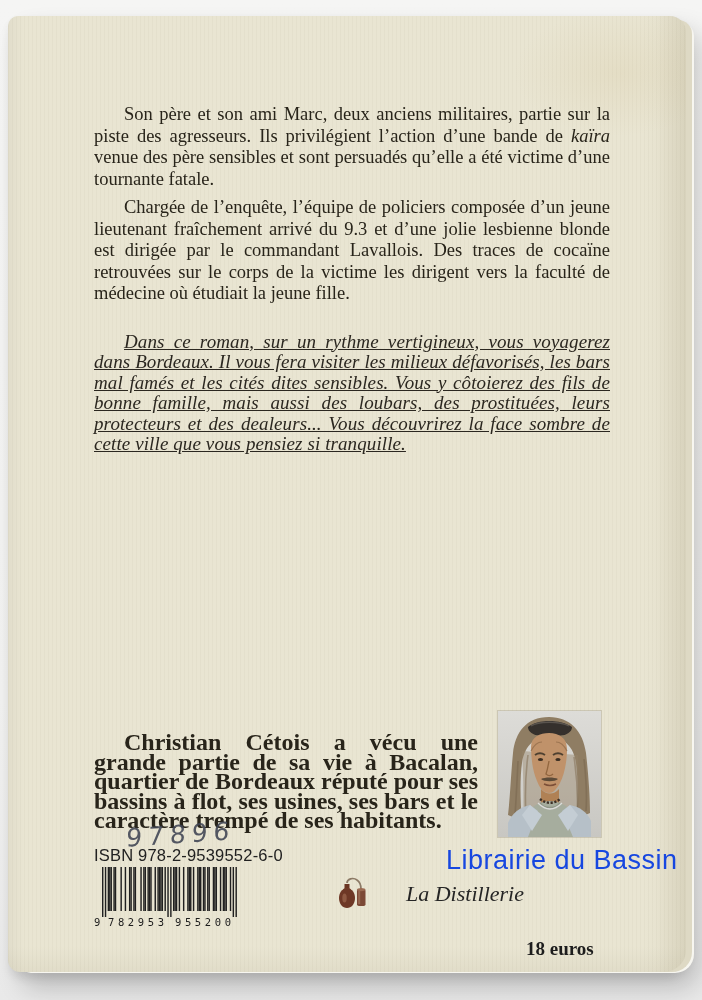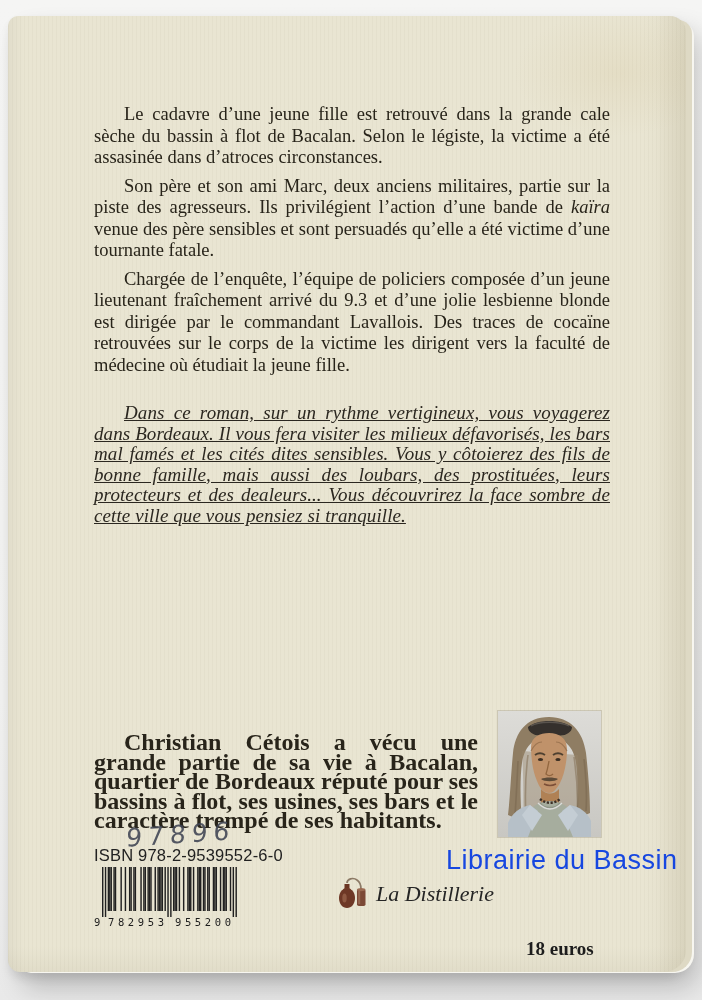--- a/index.html
+++ b/index.html
@@ -60,34 +60,33 @@
     letter-spacing:0.2px;white-space:nowrap;
   }
   .barcode{position:absolute;left:86px;top:851px;}
   .barcode text{
     font-family:"DejaVu Sans Mono", monospace;font-size:10.5px;fill:#1c1c1c;
   }
   .publisher{
     position:absolute;left:327px;top:861px;display:flex;align-items:center;gap:9px;
   }
   .publisher-name{
-    font-style:italic;font-size:22px;color:#252525;white-space:nowrap;
+    font-style:italic;font-size:22px;color:#252525;white-space:nowrap;margin-left:30px;
   }
   .price{
     position:absolute;left:518px;top:874px;font-size:19px;font-weight:bold;
     color:#1d1d1d;white-space:nowrap;margin-top:48px;
   }
 </style>
 </head>
 <body>
 
 <div class="book">
 
   <div class="synopsis">
-    <p>Le cadavre d’une jeune fille est retrouvé dans la grande cale sèche du bassin à flot de Bacalan. Selon le légiste, la victime a été assasinée dans d’atroces circonstances.</p>
     <p><span>Son père et son ami Marc, deux anciens militaires, partie sur la piste des agresseurs. Ils privilégient l’action d’une bande de </span><i>kaïra</i><span> venue des père sensibles et sont persuadés qu’elle a été victime d’une tournante fatale.</span></p>
     <p>Chargée de l’enquête, l’équipe de policiers composée d’un jeune lieutenant fraîchement arrivé du 9.3 et d’une jolie lesbienne blonde est dirigée par le commandant Lavallois. Des traces de cocaïne retrouvées sur le corps de la victime les dirigent vers la faculté de médecine où étudiait la jeune fille.</p>
     <p class="review">Dans ce roman, sur un rythme vertigineux, vous voyagerez dans Bordeaux. Il vous fera visiter les milieux défavorisés, les bars mal famés et les cités dites sensibles. Vous y côtoierez des fils de bonne famille, mais aussi des loubars, des prostituées, leurs protecteurs et des dealeurs... Vous découvrirez la face sombre de cette ville que vous pensiez si tranquille.</p>
   </div>
 
   <div class="bio">Christian Cétois a vécu une grande partie de sa vie à Bacalan, quartier de Bordeaux réputé pour ses bassins à flot, ses usines, ses bars et le caractère trempé de ses habitants.</div>
 
   <div class="photo">
     <svg width="103" height="126" viewBox="0 0 103 126">
       <defs>

